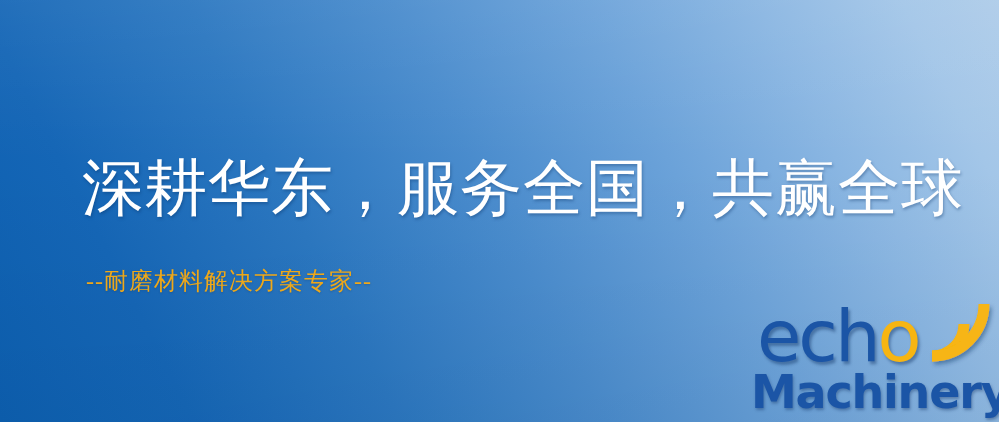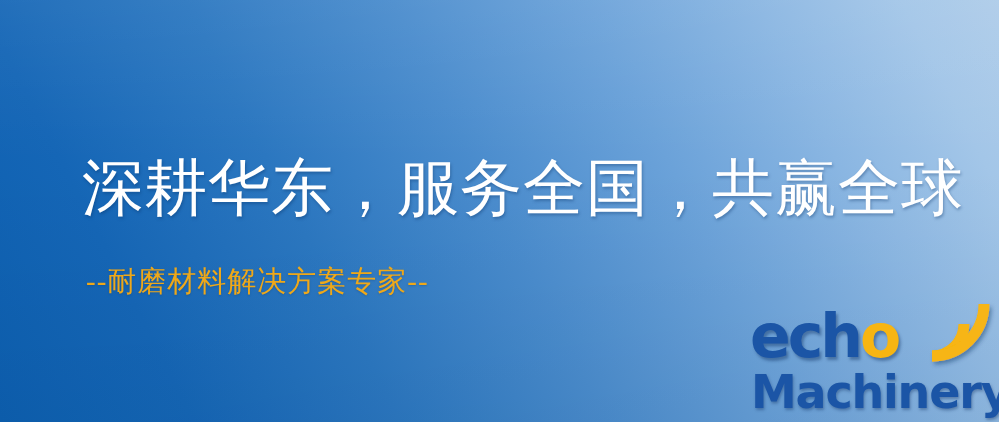--- a/index.html
+++ b/index.html
@@ -50,21 +50,21 @@
     z-index: 3;
     text-align: center;
   }
 
   .subhead {
     position: absolute;
     left: 86px;
     top: 266px;
     color: #eea819;
     font-family: "Liberation Serif", "DejaVu Serif", serif;
-    font-size: 29px;
+    font-size: 24px;
     line-height: 30px;
     letter-spacing: 1px;
     white-space: nowrap;
     text-shadow: 0 1px 2px rgba(20,60,110,0.30);
     z-index: 3;
     text-align: center;
   }
 
   
   .logo {
@@ -79,25 +79,25 @@
   .logo-wordmark {
     position: absolute;
     left: 0;
     top: 0;
     width: 251px;
     height: 126px;
   }
 
   .logo-echo {
     position: absolute;
-    left: 2px;
+    left: 9px;
     top: -6px;
     font-family: "DejaVu Sans", sans-serif;
-    font-weight: bold;
-    font-size: 60px;
+    font-weight: normal;
+    font-size: 72px;
     line-height: 92px;
     letter-spacing: -3px;
     color: #1b55a6;
     text-shadow: 2px 3px 3px rgba(12,45,95,0.42);
     white-space: nowrap;
   }
 
   .logo-echo .o-gold {
     color: #f7b512;
   }

